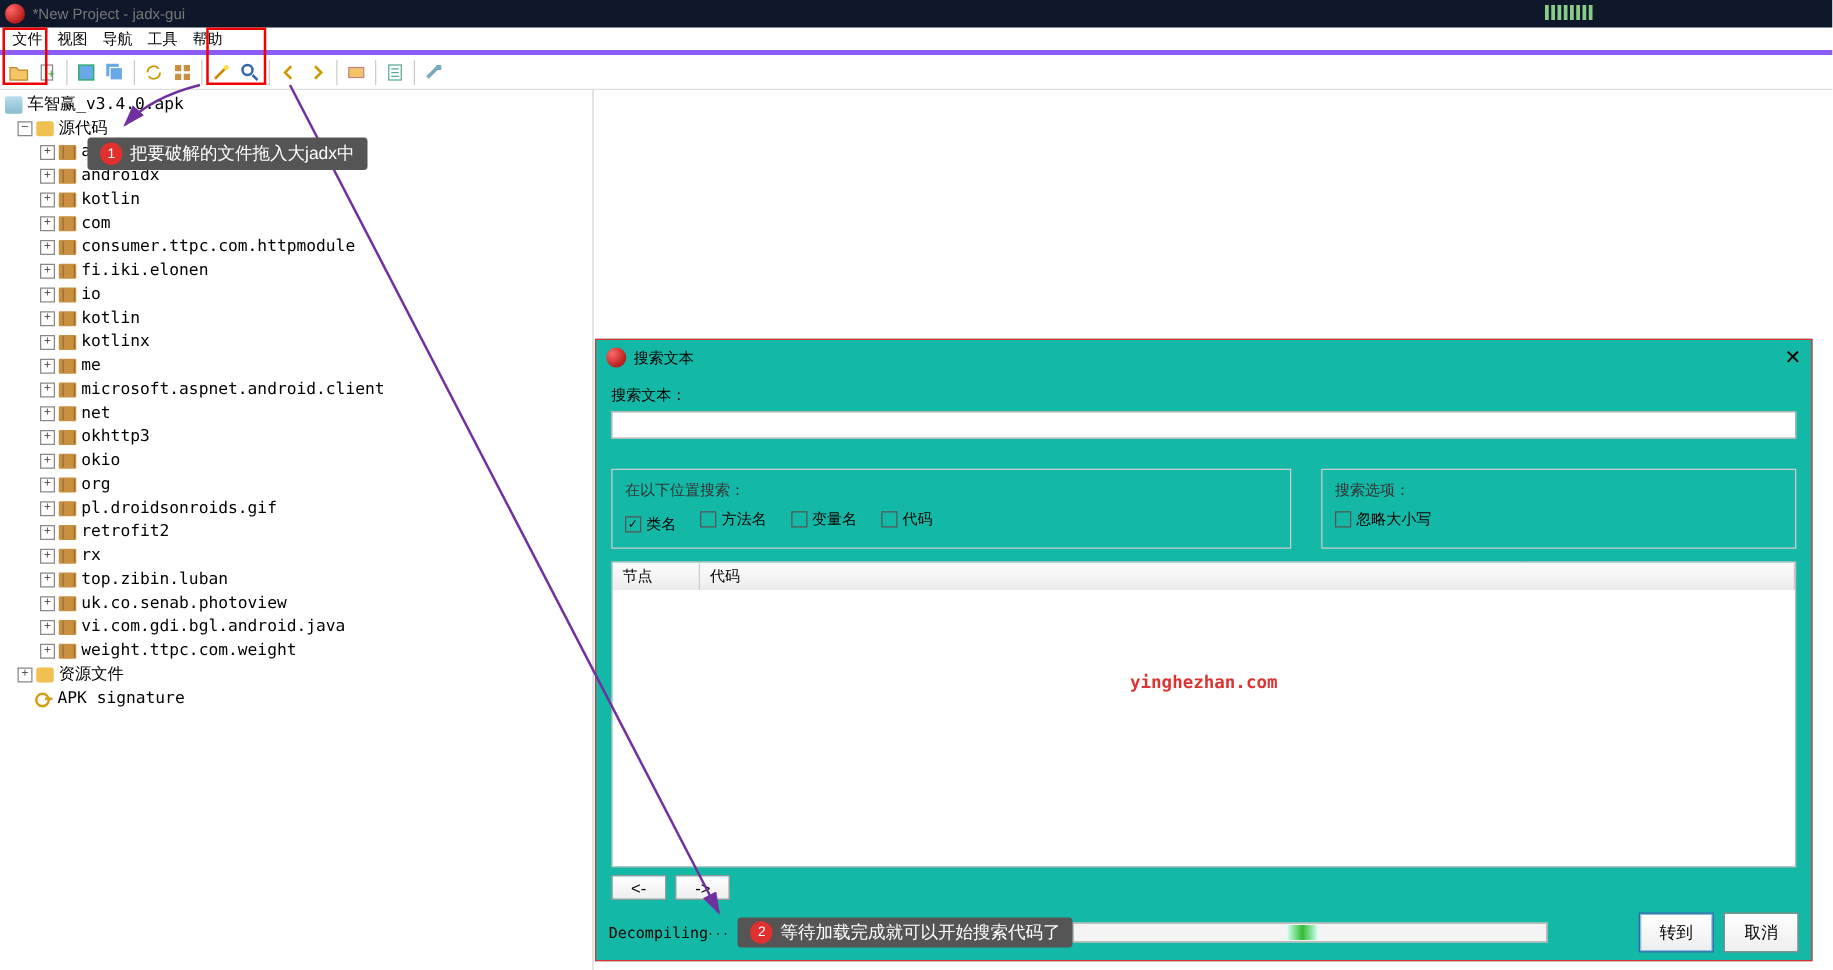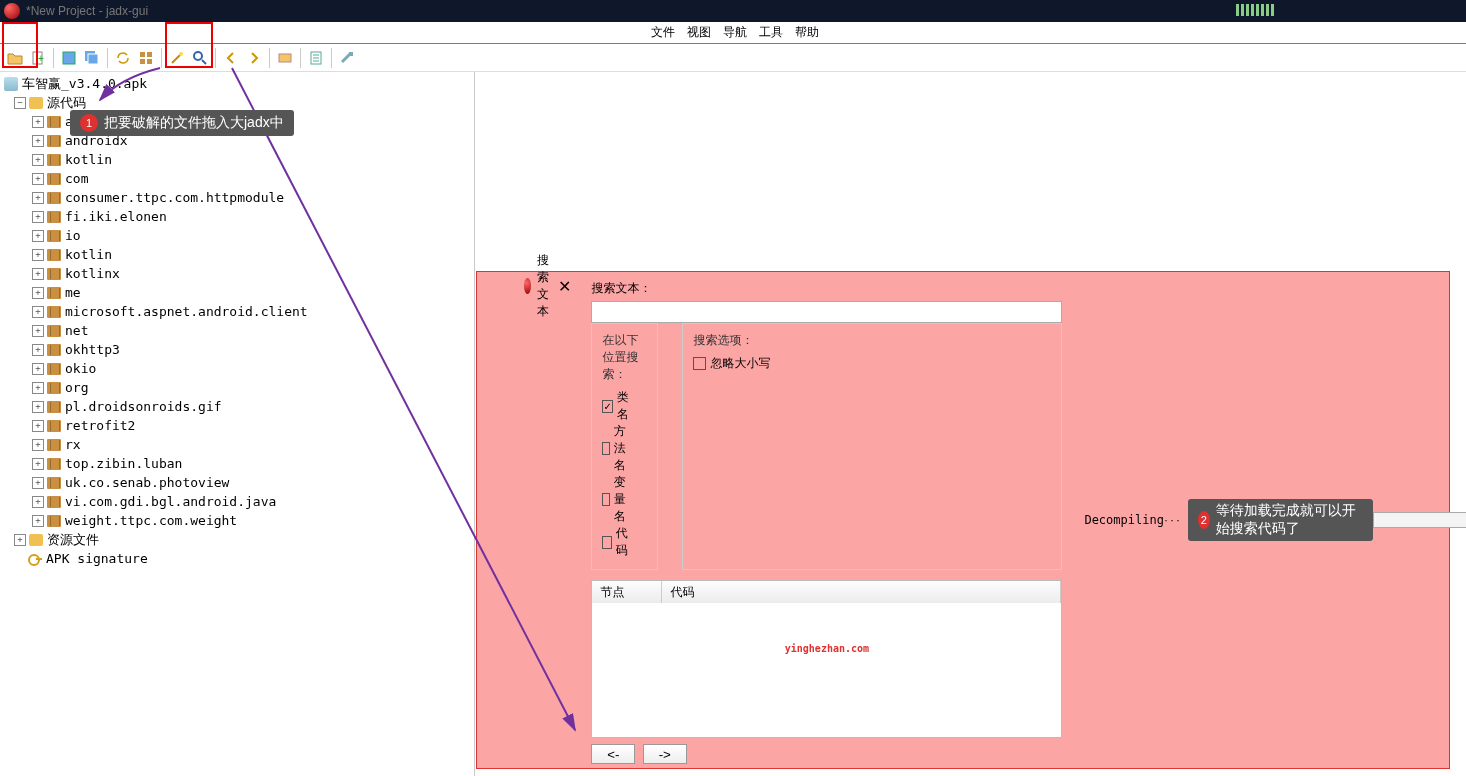--- a/index.html
+++ b/index.html
@@ -3,21 +3,21 @@
 <meta charset="utf-8">
 <style>
 * { margin: 0; padding: 0; box-sizing: border-box; }
 body { font-family: "Microsoft YaHei", "SimSun", Arial, sans-serif; font-size: 12px; background: #fff; width: 1466px; height: 776px; position: relative; overflow: hidden; }
 
 .titlebar { height: 22px; display: flex; align-items: center; padding-left: 4px; color: #777; background: #0f172a; }
 .titlebar-icon { width: 16px; height: 16px; margin-right: 6px; border-radius: 50%; background: radial-gradient(circle at 30% 30%, #f66, #900); }
 .titlebar-progress { position: absolute; right: 180px; top: 4px; width: 50px; height: 12px; display: flex; gap: 2px; }
 .titlebar-progress span { width: 3px; background: #8c8; }
 
-.menubar { height: 22px; display: flex; align-items: center; padding-left: 4px; border-bottom: 1px solid #8b5cf6; justify-content: center; }
+.menubar { height: 22px; display: flex; align-items: center; padding-left: 4px; border-bottom: 4px solid #8b5cf6; }
 .menu-item { padding: 2px 6px; cursor: default; }
 
 .toolbar { height: 28px; display: flex; align-items: center; padding-left: 4px; border-bottom: 1px solid #ddd; gap: 1px; position: relative; }
 .tb-btn { width: 22px; height: 22px; display: flex; align-items: center; justify-content: center; cursor: default; }
 .tb-sep { width: 1px; height: 20px; background: #ccc; margin: 0 3px; }
 
 .main-area { display: flex; height: calc(100% - 72px); }
 .sidebar { width: 475px; height: 100%; overflow: auto; padding: 2px 0 0 4px; font-family: Consolas, monospace; font-size: 13px; line-height: 19px; border-right: 1px solid #ccc; }
 .editor-area { flex: 1; background: #fff; position: relative; }
 
@@ -32,37 +32,37 @@
 .key-icon { width: 14px; height: 14px; margin-right: 4px; position: relative; }
 .key-icon::before { content:""; position:absolute; width:8px; height:8px; border:2px solid #d4a017; border-radius:50%; left:0; top:2px; }
 .key-icon::after { content:""; position:absolute; width:6px; height:2px; background:#d4a017; left:8px; top:6px; }
 
 
 .annotation-tooltip { position: absolute; background: #555; color: #fff; padding: 4px 10px; border-radius: 3px; font-size: 14px; display: flex; align-items: center; z-index: 50; }
 .badge-num { width: 18px; height: 18px; border-radius: 50%; background: #e03030; color: #fff; display: flex; align-items: center; justify-content: center; font-size: 11px; margin-right: 6px; position: relative; }
 .arrow-svg { position: absolute; z-index: 40; pointer-events: none; }
 
 
-.dialog { position: absolute; left: 476px; top: 271px; width: 974px; height: 498px; border: 1px solid #d33; background: #fca5a5; z-index: 30; display: flex; flex-direction: row; padding-left: 39px; }
+.dialog { position: absolute; left: 476px; top: 271px; width: 974px; height: 498px; border: 1px solid #d33; background: #14b8a6; z-index: 30; display: flex; flex-direction: column; }
 .dlg-title { height: 28px; display: flex; align-items: center; padding: 0 8px; }
 .dlg-title-icon { width: 16px; height: 16px; border-radius:50%; background: radial-gradient(circle at 30% 30%, #f66, #900); margin-right: 6px; }
 .dlg-close { margin-left: auto; font-size: 16px; cursor: default; font-family: Arial; }
 .dlg-body { padding: 4px 12px; flex: 1; display: flex; flex-direction: column; }
 .dlg-label { margin: 4px 0; }
 .dlg-input { width: 100%; height: 22px; border: 1px solid #aaa; padding: 2px 4px; }
-.dlg-row { display: flex; gap: 24px; margin-top: 0; }
+.dlg-row { display: flex; gap: 24px; margin-top: 24px; }
 .fieldset { border: 1px solid #ccc; padding: 8px 10px 10px; }
 .fieldset-legend { color: #333; margin-bottom: 6px; display: block; }
 .chk { display: inline-flex; align-items: center; margin-right: 16px; gap: 4px; cursor: default; }
 .chk-box { width: 13px; height: 13px; border: 1px solid #555; display: flex; align-items: center; justify-content: center; font-size: 10px; }
 .results-table { border: 1px solid #bbb; margin-top: 10px; flex: 1; display: flex; flex-direction: column; position: relative; }
 .results-header { display: flex; background: linear-gradient(#fdfdfd,#ececec); height: 22px; }
 .results-header div { padding: 3px 8px; border-right: 1px solid #ccc; }
 .results-body { flex: 1; background: #fff; position: relative; }
-.watermark { position: absolute; left: 50%; top: 30%; transform: translateX(-50%); color: #d33; font-weight: bold; font-family: Consolas, monospace; font-size: 10px; }
+.watermark { position: absolute; left: 50%; top: 30%; transform: translateX(-50%); color: #d33; font-weight: bold; font-family: Consolas, monospace; font-size: 14px; }
 .dlg-nav { margin-top: 6px; }
 .nav-btn { width: 44px; height: 20px; border: 1px solid #999; background: linear-gradient(#fff,#eee); margin-right: 4px; cursor: default; }
 .dlg-footer { display: flex; align-items: center; padding: 6px 10px; }
 .status-text { font-family: Consolas, monospace; }
 .progressbar { width: 380px; height: 16px; border: 1px solid #aaa; margin-left: 6px; background: #f4f4f4; position: relative; }
 .progressbar-fill { position: absolute; left: 45%; top: 1px; height: 12px; width: 24px; background: linear-gradient(to right, #cfe, #3b3, #cfe); }
 .dlg-actions { margin-left: auto; display: flex; gap: 8px; }
 .dlg-btn { width: 60px; height: 32px; border: 1px solid #888; background: linear-gradient(#fff,#eee); cursor: default; }
 .dlg-btn.primary { border: 1px solid #36a; box-shadow: 0 0 0 1px #8bd inset; }
 

